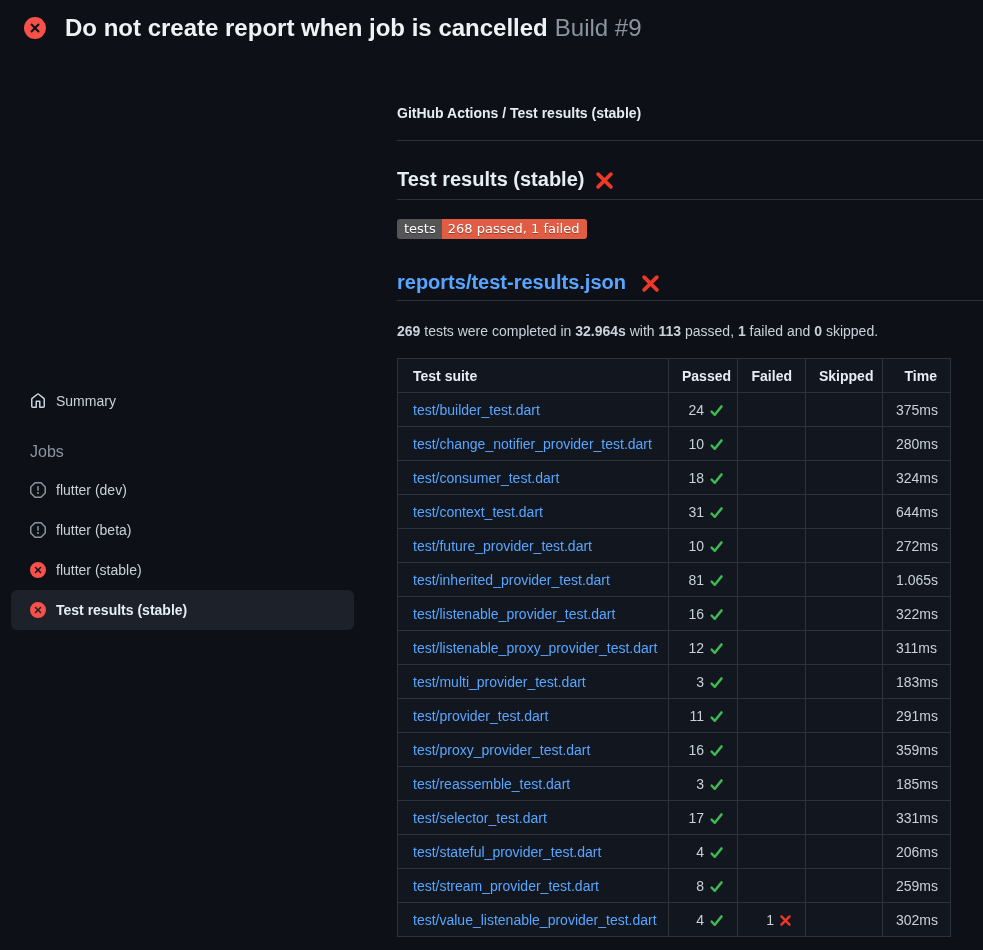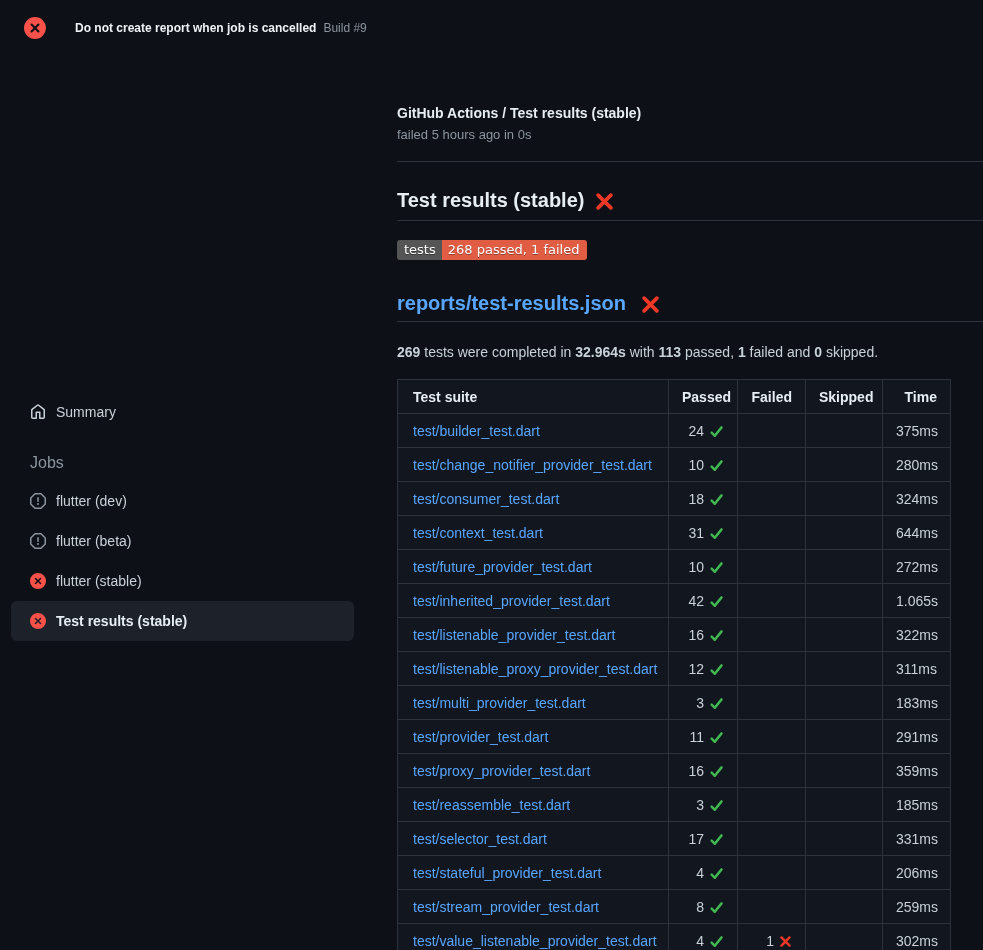--- a/index.html
+++ b/index.html
@@ -27,21 +27,21 @@
     font-size:14px;
   }
   
   .page-header{
     display:flex;align-items:center;
     padding:15px 24px 9px 24px;
     height:50px;
   }
   .page-header .status-icon{width:22px;height:22px;flex:none;margin-right:13px;display:flex;}
   .page-header h1{
-    margin:16px;font-size:12px;font-weight:700;color:#f0f3f6;line-height:26px;
+    margin:6px;font-size:24px;font-weight:700;color:#f0f3f6;line-height:26px;
     white-space:nowrap;
   }
   .page-header .build{color:var(--muted);font-weight:400;margin-left:7px;}
   
   .layout{display:flex;align-items:center;}
   .sidebar{width:370px;flex:none;padding:26px 16px 0 11px;}
   .nav-item{
     display:flex;align-items:center;
     height:36px;padding:0 12px 0 19px;border-radius:6px;
     color:var(--text);cursor:pointer;
@@ -158,21 +158,20 @@
             </svg>
           </span>
     <span class="nav-label">Test results (stable)</span>
   </div>
       </div>
   </nav>
 
   <main class="main">
     <div class="run-meta">
       <div class="breadcrumb">GitHub Actions / Test results (stable)</div>
-      <div class="status-line">failed 5 hours ago in 0s</div>
     </div>
 
     <h2 class="report-heading">
       <span>Test results (stable)</span>
       <span class="heading-x">
         <svg viewBox="0 0 16 16" width="19" height="19" fill="none" stroke="var(--emoji-red)" stroke-width="3.1" stroke-linecap="round">
             <path d="M2.6 2.6 13.4 13.4 M13.4 2.6 2.6 13.4"></path>
           </svg>
       </span>
     </h2>
@@ -261,21 +260,21 @@
                 <svg viewBox="0 0 16 16" width="15" height="15" fill="none" stroke="var(--green)" stroke-width="2.6" stroke-linecap="round" stroke-linejoin="round">
                   <path d="M2.8 9.2 6.2 12.6 13.4 3.6"></path>
                 </svg>
               </span></td>
     <td class="failed"><span class="val"></span></td>
     <td class="skipped"><span class="val"></span></td>
     <td class="time">272ms</td>
   </tr>
           <tr>
     <td class="suite"><a href="#">test/inherited_provider_test.dart</a></td>
-    <td class="passed"><span class="val">42</span><span class="cell-icon">
+    <td class="passed"><span class="val">81</span><span class="cell-icon">
                 <svg viewBox="0 0 16 16" width="15" height="15" fill="none" stroke="var(--green)" stroke-width="2.6" stroke-linecap="round" stroke-linejoin="round">
                   <path d="M2.8 9.2 6.2 12.6 13.4 3.6"></path>
                 </svg>
               </span></td>
     <td class="failed"><span class="val"></span></td>
     <td class="skipped"><span class="val"></span></td>
     <td class="time">1.065s</td>
   </tr>
           <tr>
     <td class="suite"><a href="#">test/listenable_provider_test.dart</a></td>

